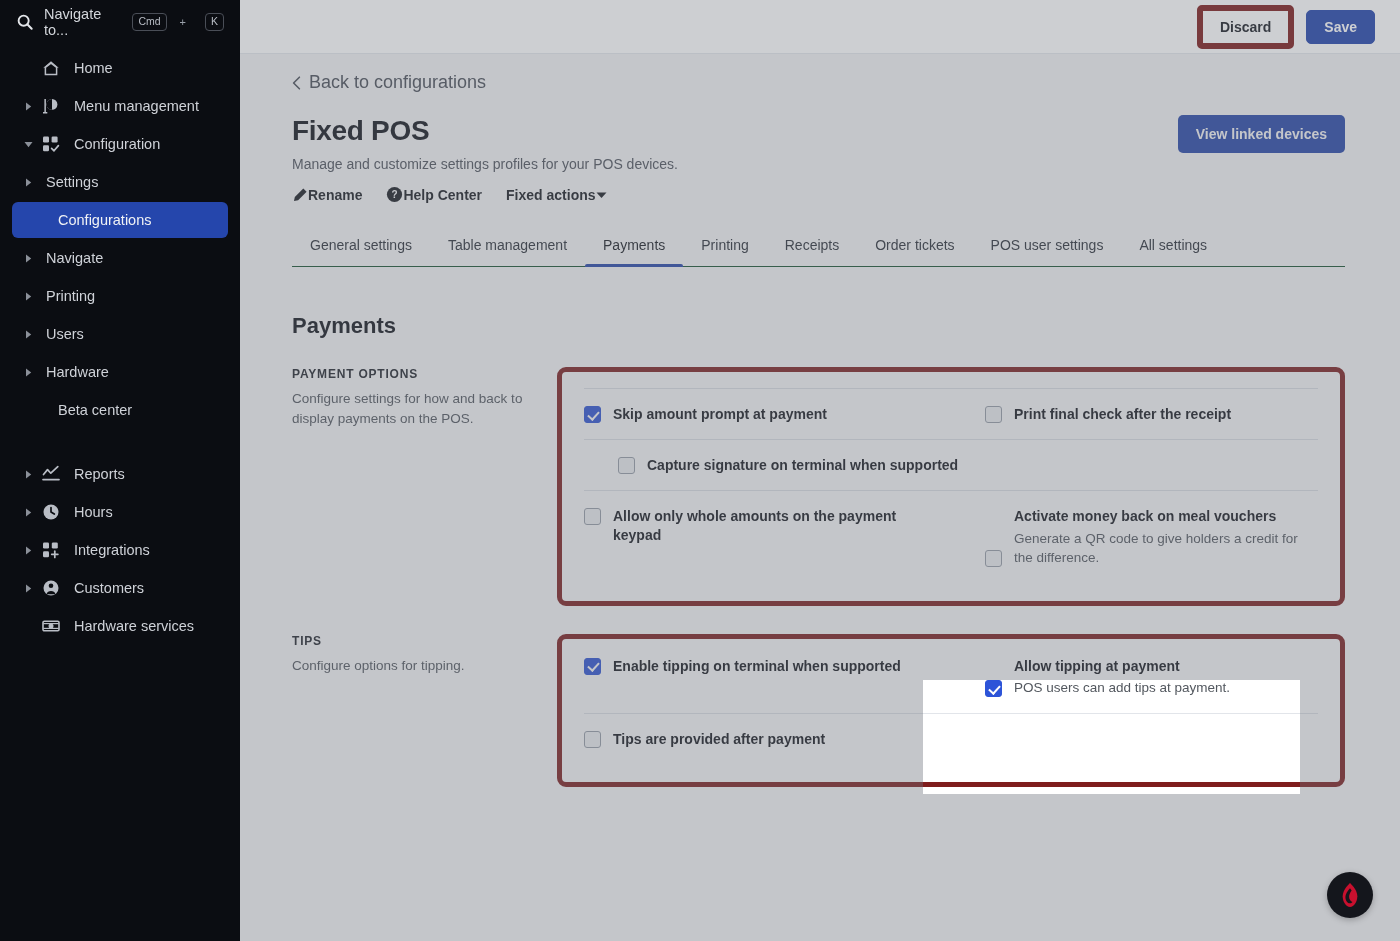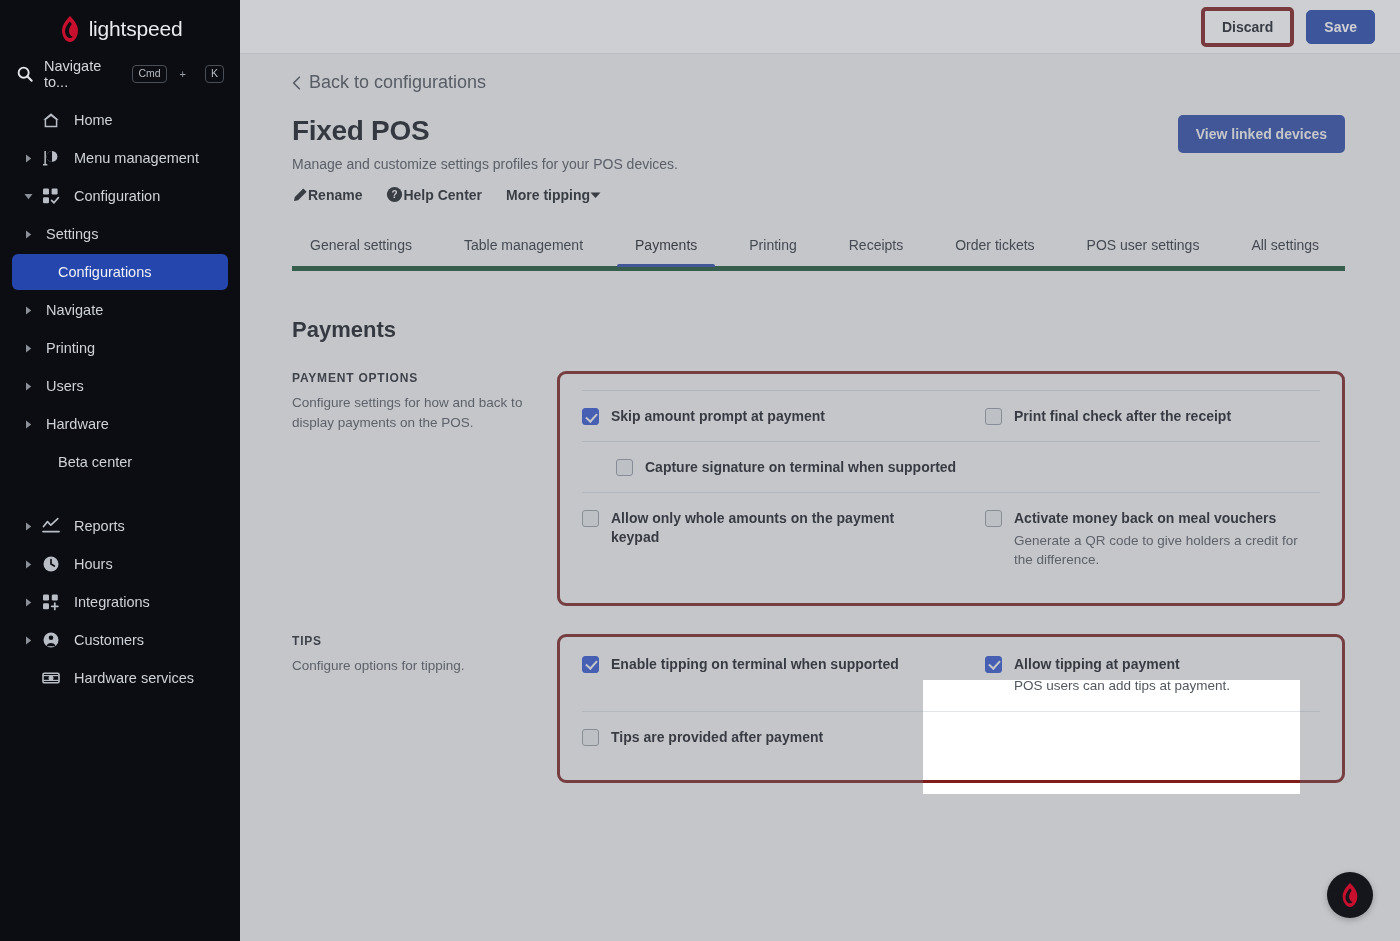--- a/index.html
+++ b/index.html
@@ -69,21 +69,21 @@
     position: absolute; left: 0; top: 0; width: 1160px; height: 54px;
     background: #ffffff; display: flex; align-items: center;
     justify-content: flex-end; gap: 12px; padding-right: 25px;
     border-bottom: 1px solid #e4e7ec;
   }
   .btn {
     font-family: "Liberation Sans", sans-serif;
     font-size: 14px; border-radius: 5px; padding: 9px 17px;
     cursor: pointer; line-height: 1; font-weight: 600;
   }
-  .btn-secondary { background: #fff; border: 4px solid #7f1d1d; color: #1c1f26; }
+  .btn-secondary { background: #fff; border: 6px solid #7f1d1d; color: #1c1f26; }
   .btn-primary { background: #2546ac; border: 1px solid #2546ac; color: #ffffff; }
 
   .content { position: absolute; left: 0; top: 54px; width: 1160px; height: 887px; }
 
   .backlink {
     display: flex; align-items: center; gap: 8px;
     margin: 18px 0 0 52px; font-size: 18px; color: #4a4f58; cursor: pointer; width: max-content;
   }
 
   .title-row { display: flex; align-items: flex-start; justify-content: space-between;
@@ -93,48 +93,48 @@
   .actions-row { display: flex; align-items: center; gap: 24px; margin: 14px 0 0 52px; }
   .action { display: flex; align-items: center; font-size: 14px; font-weight: 700; color: #16191f; cursor: pointer; }
   .action svg { display: block; }
   .viewlinked {
     background: #2546ac; color: #fff; font-size: 14px; font-weight: 700;
     border: none; border-radius: 5px; padding: 11px 18px; cursor: pointer;
     font-family: "Liberation Sans", sans-serif; white-space: nowrap;
   }
 
   .tabs {
-    display: flex; align-items: flex-end; gap: 16px;
-    margin: 26px 55px 0 52px; border-bottom: 5px solid #14532d;
+    display: flex; align-items: flex-end; gap: 0;
+    margin: 26px 55px 0 52px; border-bottom: 1px solid #14532d;
   }
   .tab {
     font-size: 14px; color: #2b3038; padding: 8px 18px 13px; cursor: pointer;
     position: relative; white-space: nowrap;
   }
   .tab.active { color: #16191f; }
   .tab.active::after {
     content: ""; position: absolute; left: 0; right: 0; bottom: -1px;
     height: 3px; background: #2546ac; border-radius: 2px 2px 0 0;
   }
 
   .section-title { font-size: 22px; font-weight: 700; color: #10131a; margin: 46px 0 0 52px; }
 
   .settings-block { display: flex; margin: 28px 55px 0 52px; }
   .block-left { width: 265px; flex: 0 0 265px; padding-right: 24px; }
   .block-label { font-size: 12px; font-weight: 700; letter-spacing: 0.8px; color: #20242b; text-transform: uppercase; }
   .block-desc { font-size: 13.5px; color: #53585f; margin-top: 8px; line-height: 1.45; }
 
   .card {
-    flex: 1; background: #fff; border: 3px solid #7f1d1d; border-radius: 9px;
+    flex: 1; background: #fff; border: 5px solid #7f1d1d; border-radius: 9px;
     padding: 2px 22px 18px;
   }
   .crow { display: flex; border-top: 1px solid #e2e5ea; }
   .crow:first-child { border-top: none; }
   .ccell { flex: 1 1 50%; padding: 16px 8px 16px 0; display: flex; gap: 12px; min-height: 50px; }
-  .ccell.right { padding-left: 34px; }
+  .ccell.right { padding-left: 34px; align-items: flex-end; }
   .cb {
     width: 17px; height: 17px; flex: 0 0 17px; border-radius: 3px; margin-top: 1px;
     border: 1px solid #9aa1ab; background: #f4f5f7; position: relative;
     cursor: pointer;
   }
   .cb.on { background: #2d54d8; border-color: #2d54d8; }
   .cb.on::after {
     content: ""; position: absolute; left: 5px; top: 1.5px;
     width: 5px; height: 9px; border: solid #fff; border-width: 0 2px 2px 0;
     transform: rotate(42deg);
@@ -158,27 +158,20 @@
     background: #14161c; display: flex; align-items: center; justify-content: center;
     z-index: 70; cursor: pointer; box-shadow: 0 2px 6px rgba(0,0,0,0.25);
   }
 </style>
 </head>
 <body>
 
 <div id="root">
 
   <div class="sidebar">
-    <div class="brand">
-      <svg class="brand-mark" viewBox="0 0 24 26">
-        <path d="M12 0C12 0 4 7.2 4 14.4 4 20.3 7.6 26 12 26s8-5.7 8-11.6C20 7.2 12 0 12 0z" fill="#c8102e"></path>
-        <path d="M12 5.5c-3 3-5 6.6-5 9.6 0 3.6 2.2 7 5 7 1.1 0 2-.6 2.7-1.6-2.1-.5-3.7-2.9-3.7-5.6 0-2.2 1.1-4.7 2.8-6.9z" fill="#0b0d12"></path>
-      </svg>
-      <span class="brand-word">lightspeed</span>
-    </div>
 
     <div class="navsearch">
       <svg class="sicon" viewBox="0 0 20 20">
         <circle cx="8.5" cy="8.5" r="5.6" fill="none" stroke="#e4e6ea" stroke-width="2.1"></circle>
         <line x1="12.8" y1="12.8" x2="17.4" y2="17.4" stroke="#e4e6ea" stroke-width="2.3" stroke-linecap="round"></line>
       </svg>
       <span class="stext">Navigate to...</span>
       <span class="kbd">Cmd</span>
       <span class="kbdplus">+</span>
       <span class="kbd">K</span>
@@ -381,21 +374,21 @@
           <span>Rename</span>
         </div>
         <div class="action">
           <svg width="17" height="17" viewBox="0 0 17 17">
             <circle cx="8.5" cy="8.5" r="7.6" fill="#16191f"></circle>
             <text x="8.5" y="12.3" font-size="10" font-weight="bold" text-anchor="middle" fill="#ffffff" font-family="Liberation Sans, sans-serif">?</text>
           </svg>
           <span>Help Center</span>
         </div>
         <div class="action">
-          <span>More tipping</span>
+          <span>Fixed actions</span>
           <svg width="11" height="8" viewBox="0 0 11 8">
             <polygon points="0.5,1.5 10.5,1.5 5.5,7" fill="#16191f"></polygon>
           </svg>
         </div>
       </div>
 
       <div class="tabs" id="tablist">
           <div class="tab">General settings</div>
           <div class="tab">Table management</div>
           <div class="tab active">Payments</div>

